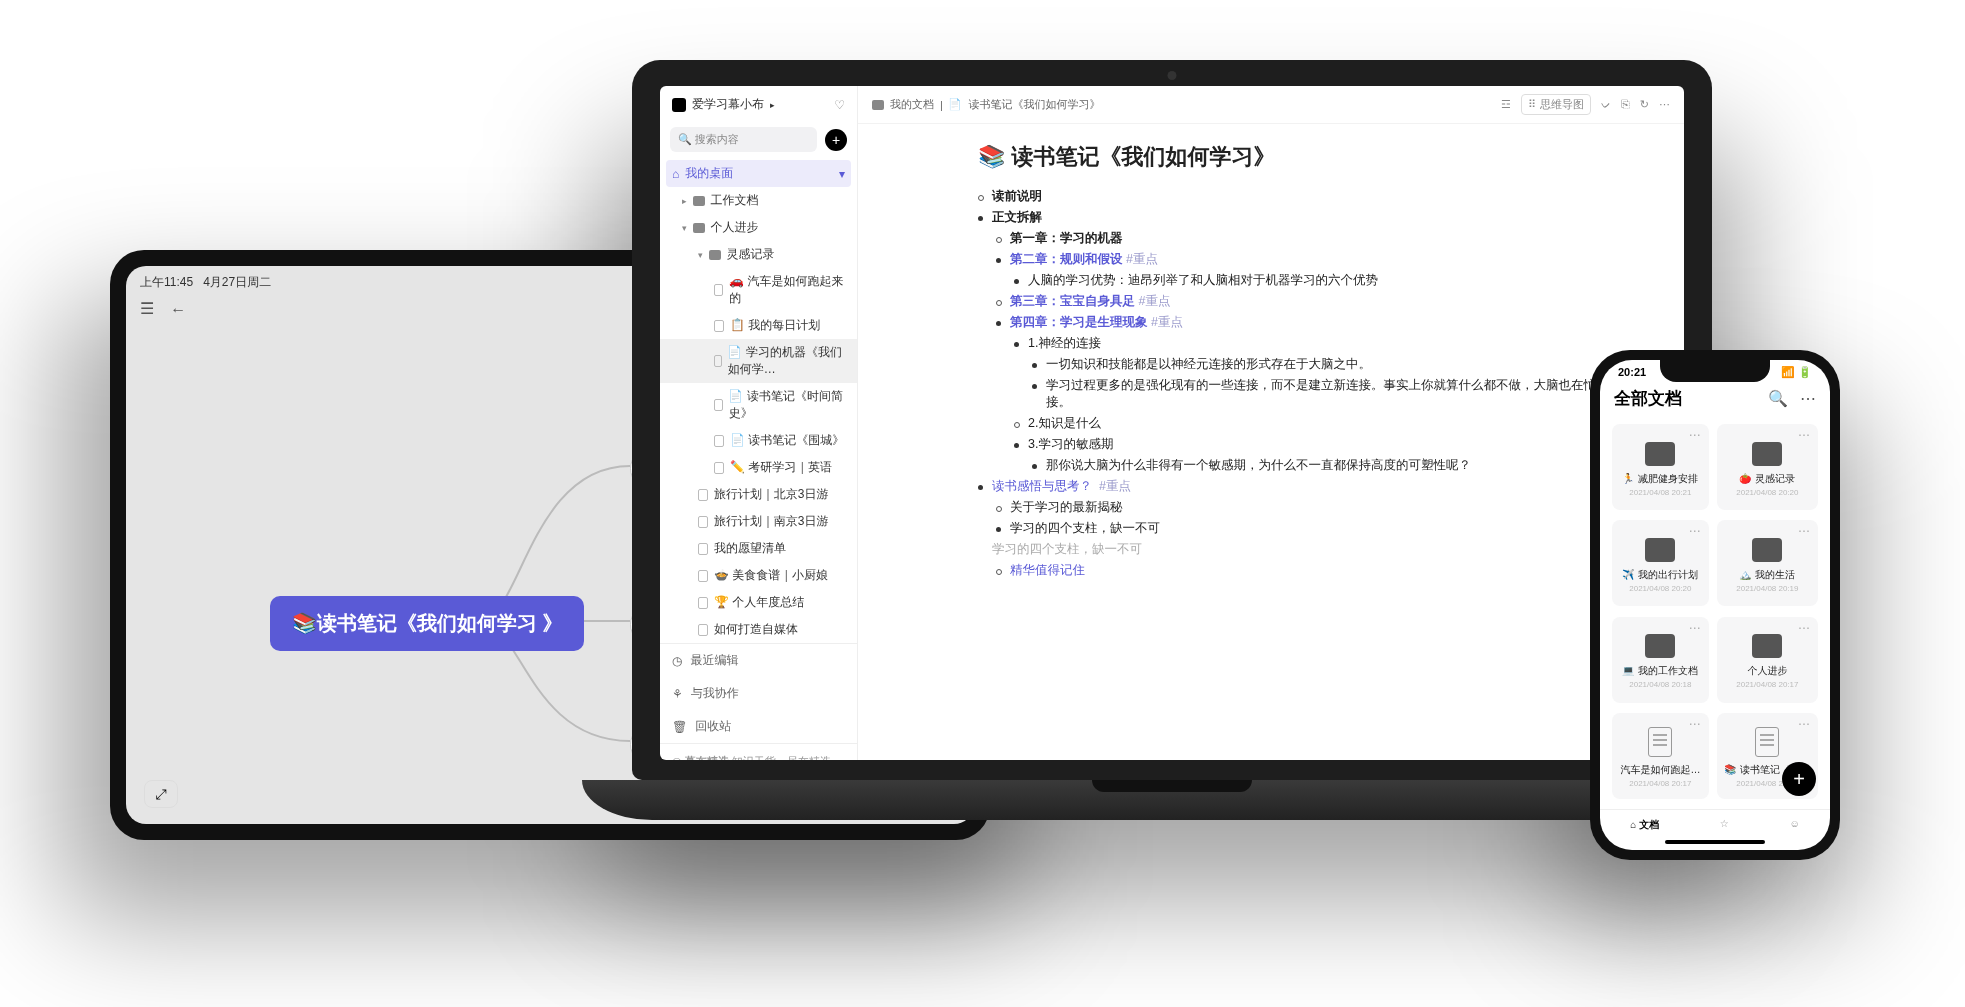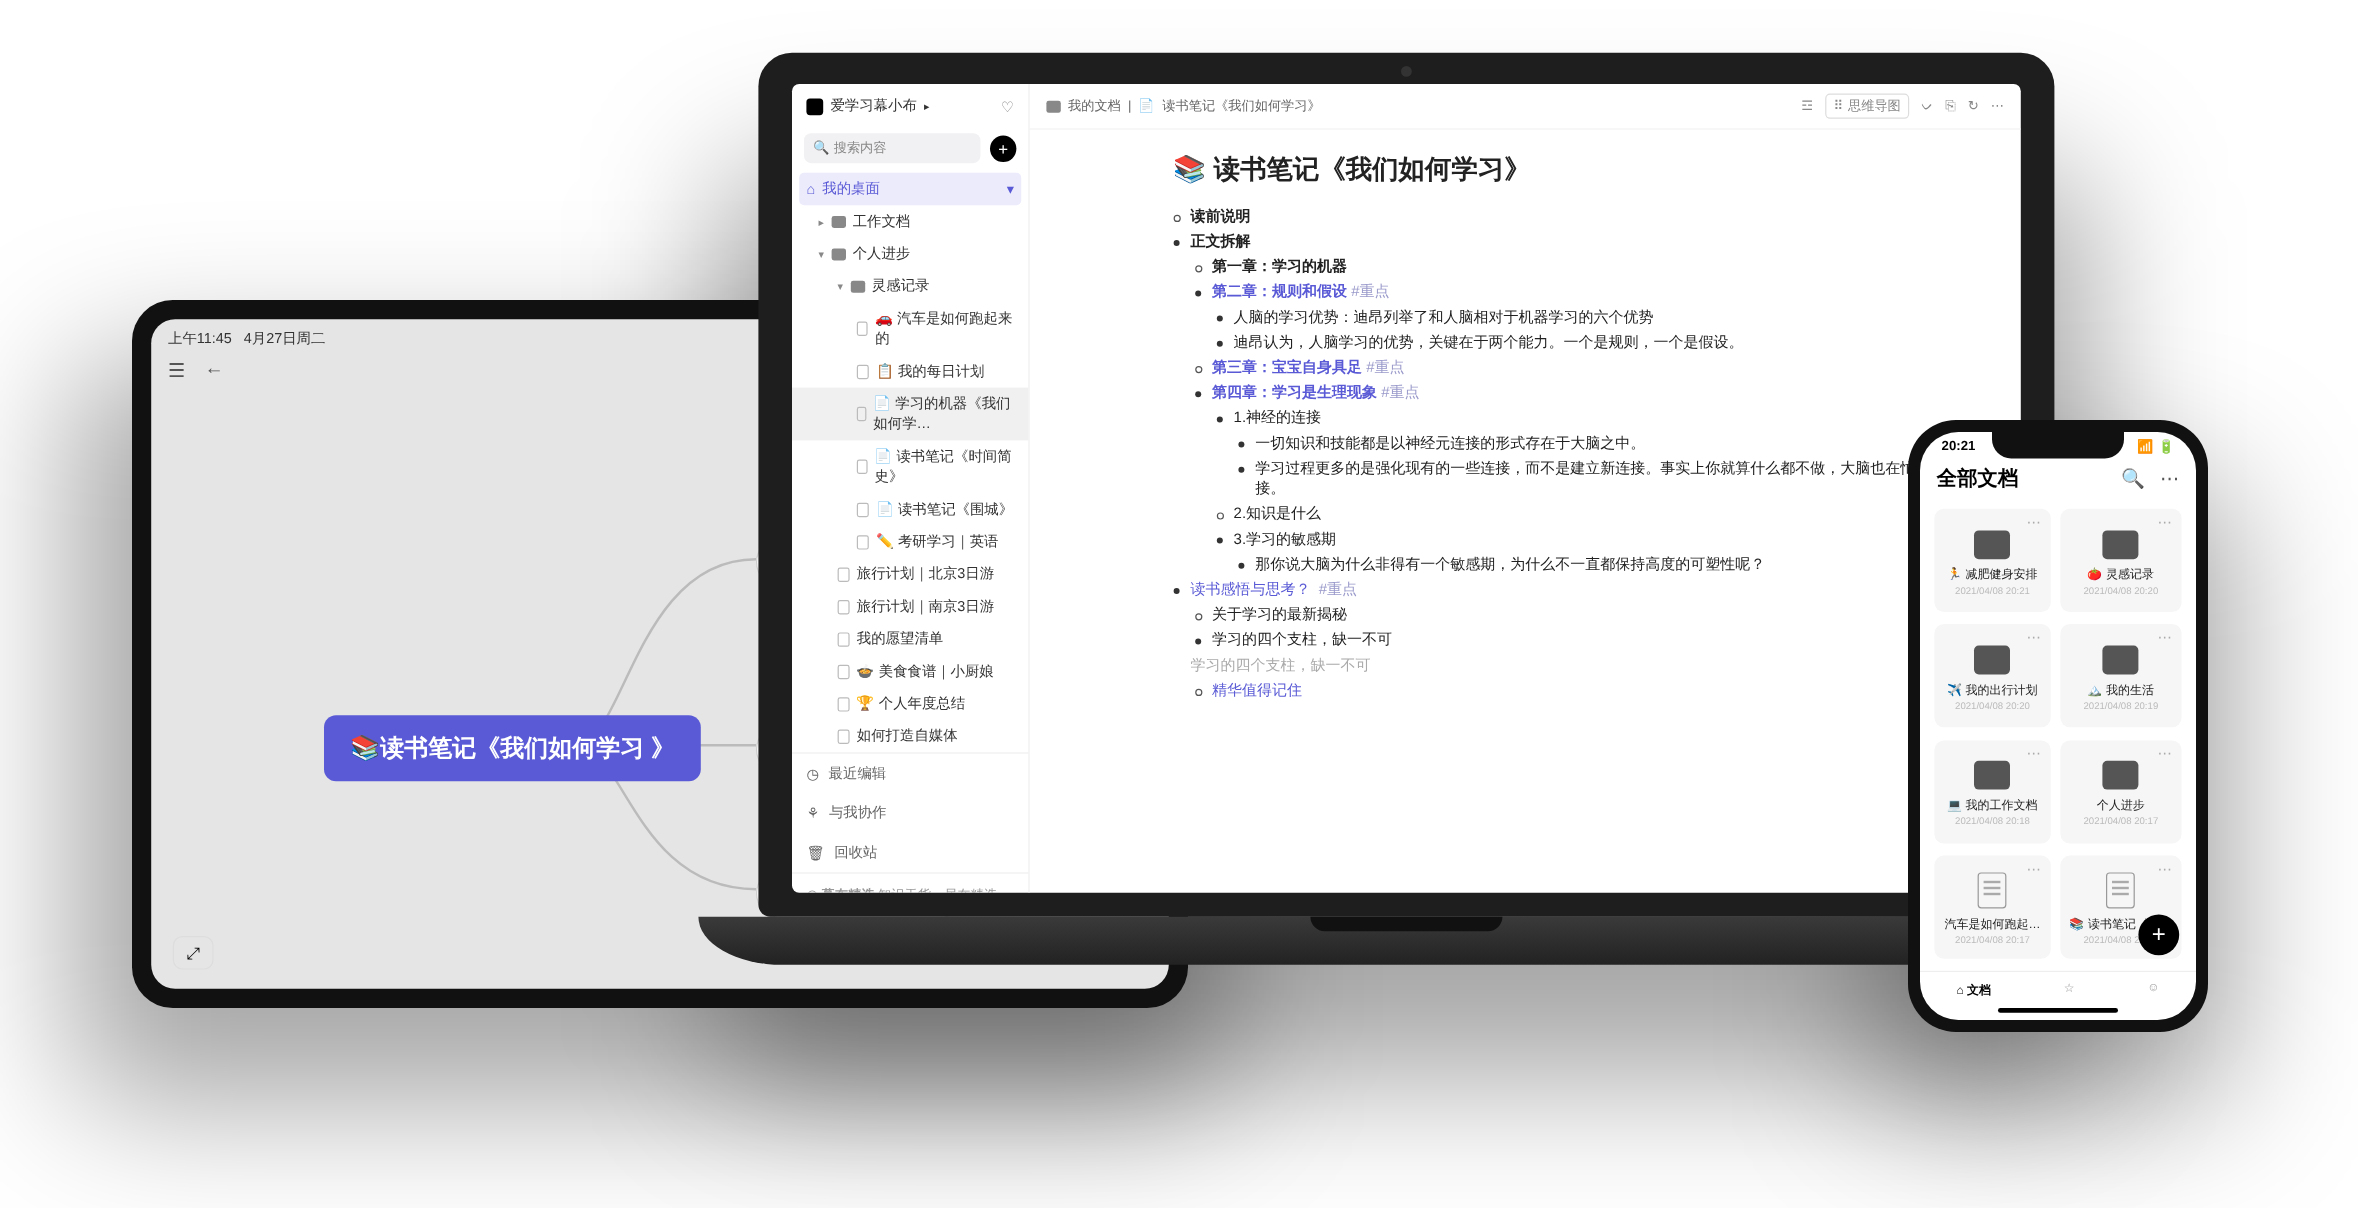--- a/index.html
+++ b/index.html
@@ -14,21 +14,21 @@
   .t-bar{display:flex;gap:16px;padding:0 14px 6px;font-size:16px;color:#555}
   .mm{position:absolute;left:34px;top:80px;right:0;bottom:0}
   .mm-root{position:absolute;left:110px;top:250px;background:#5a5ad6;color:#fff;padding:14px 22px;border-radius:10px;font-size:20px;font-weight:600}
   .mm-node{position:absolute;border:1px solid #ccc;border-radius:22px;padding:8px 18px;font-size:17px;background:#fff;color:#222}
   .mm-node.link{color:#5a5ad6}
   .badge{position:absolute;border:1px solid #5a5ad6;color:#5a5ad6;font-size:11px;border-radius:10px;padding:1px 6px}
   .t-btn{position:absolute;left:18px;bottom:16px;width:34px;height:28px;border:1px solid #ddd;border-radius:8px;display:flex;align-items:center;justify-content:center;font-size:14px}
   .mm svg{position:absolute;left:0;top:0;pointer-events:none}
 
   
-  .laptop{position:absolute;left:632px;top:44px;width:1080px;height:770px;z-index:3}
+  .laptop{position:absolute;left:632px;top:60px;width:1080px;height:770px;z-index:3}
   .lap-lid{width:100%;height:720px;background:#1e1e1e;border-radius:28px 28px 10px 10px;padding:26px 28px 20px;position:relative}
   .lap-cam{position:absolute;top:11px;left:50%;transform:translateX(-50%);width:9px;height:9px;border-radius:50%;background:#333}
   .lap-screen{width:100%;height:100%;background:#fff;border-radius:6px;display:flex;overflow:hidden}
   .lap-base{width:1180px;height:40px;margin-left:-50px;background:linear-gradient(#3a3a3a,#222);border-radius:0 0 70px 70px/0 0 40px 40px;position:relative}
   .lap-notch{position:absolute;top:0;left:50%;transform:translateX(-50%);width:160px;height:12px;background:#111;border-radius:0 0 14px 14px}
 
   .side{width:198px;border-right:1px solid #eee;display:flex;flex-direction:column;font-size:12px;color:#333}
   .side-top{display:flex;align-items:center;justify-content:space-between;padding:10px 12px}
   .side-top .u{display:flex;align-items:center;gap:6px}
   .logo{width:14px;height:14px;background:#000;border-radius:3px}
@@ -258,21 +258,20 @@
             <ul class="ol">
               <li class="hollow b">读前说明</li>
               <li class="b">正文拆解</li>
             </ul>
             <ul class="ol ind1">
               <li class="hollow"><span class="b">第一章：</span><span class="b">学习的机器</span></li>
               <li><span class="b lk">第二章：</span><span class="b lk">规则和假设</span> <span class="tag">#重点</span></li>
             </ul>
             <ul class="ol ind2">
               <li>人脑的学习优势：迪昂列举了和人脑相对于机器学习的六个优势</li>
-              <li>迪昂认为，人脑学习的优势，关键在于两个能力。一个是规则，一个是假设。</li>
             </ul>
             <ul class="ol ind1">
               <li class="hollow"><span class="b lk">第三章：</span><span class="b lk">宝宝自身具足</span> <span class="tag">#重点</span></li>
               <li><span class="b lk">第四章：</span><span class="b lk">学习是生理现象</span> <span class="tag">#重点</span></li>
             </ul>
             <ul class="ol ind2">
               <li>1.神经的连接</li>
             </ul>
             <ul class="ol ind3">
               <li>一切知识和技能都是以神经元连接的形式存在于大脑之中。</li>

